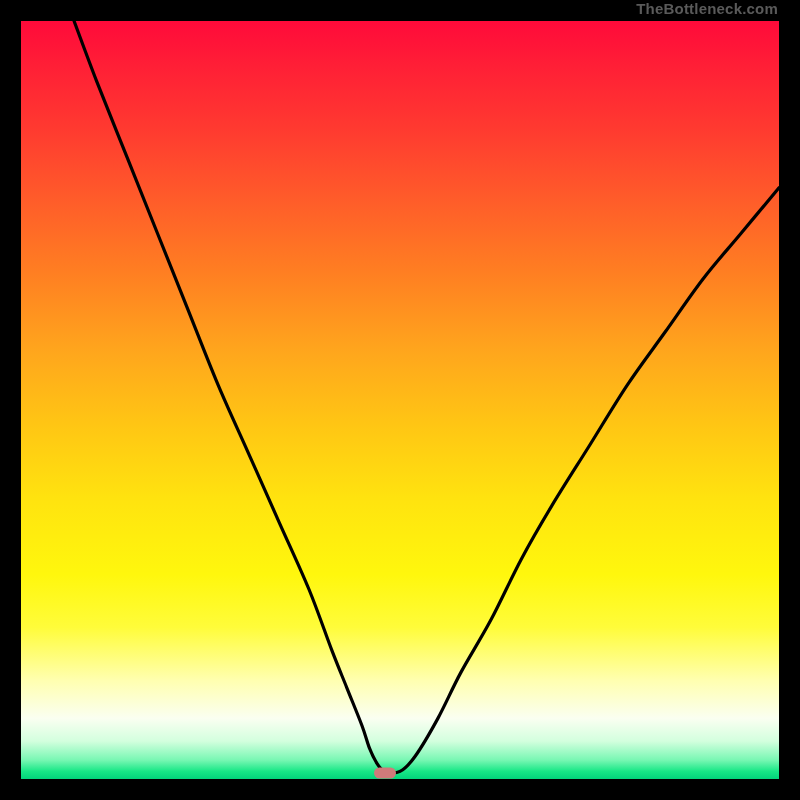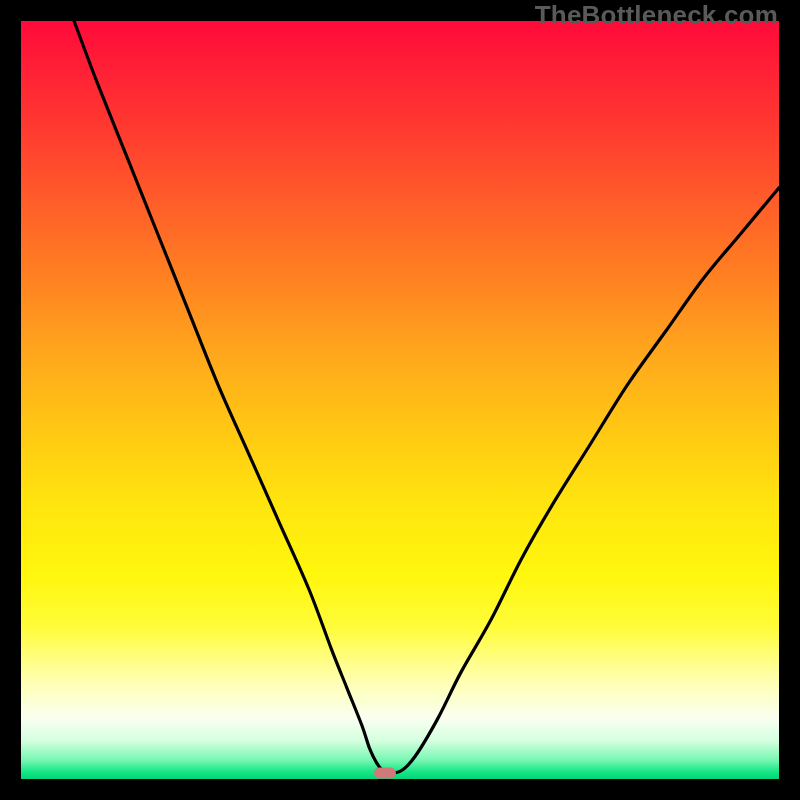--- a/index.html
+++ b/index.html
@@ -62,21 +62,21 @@
     height: 11px;
     border-radius: 6px;
     background: #cf7a7a;
     transform: translate(-50%, -50%);
   }
   .watermark {
     position: absolute;
     top: 0px;
     right: 22px;
     color: #5a5a5a;
-    font-size: 26px;
+    font-size: 15px;
     font-weight: 600;
     letter-spacing: 0.2px;
   }
 </style>
 </head>
 <body>
 
 <div class="frame">
 
   <div class="plot-area">

